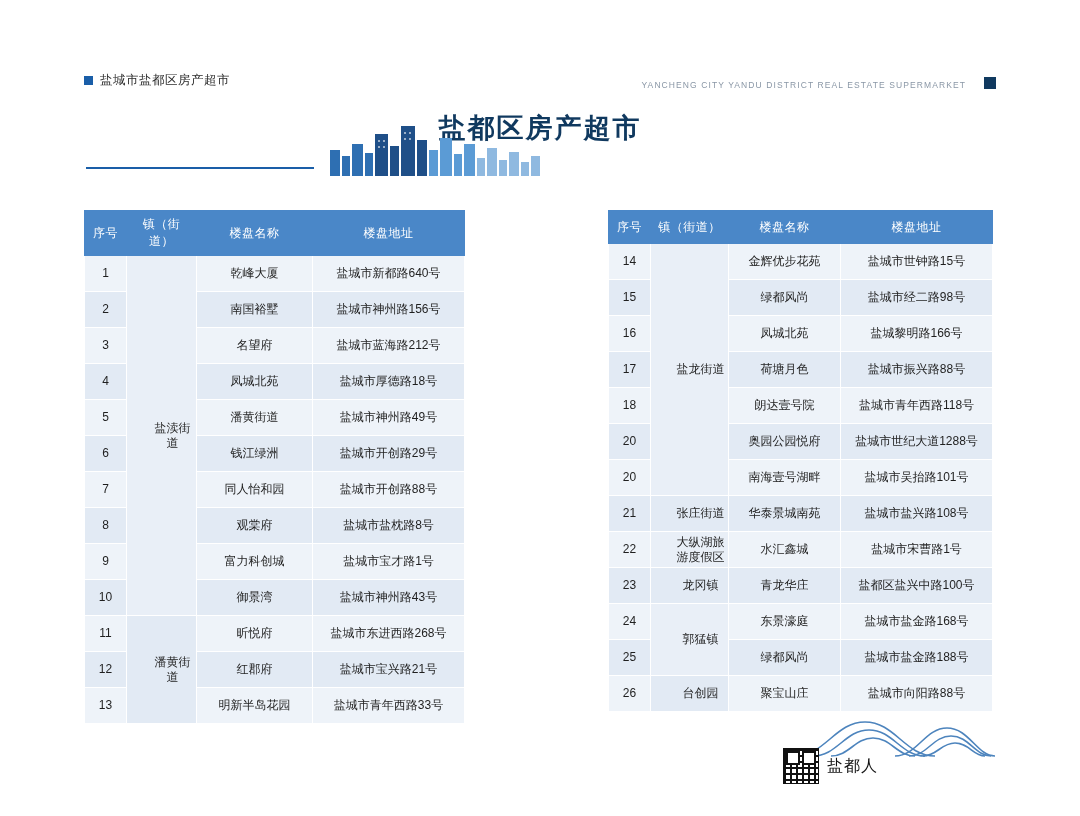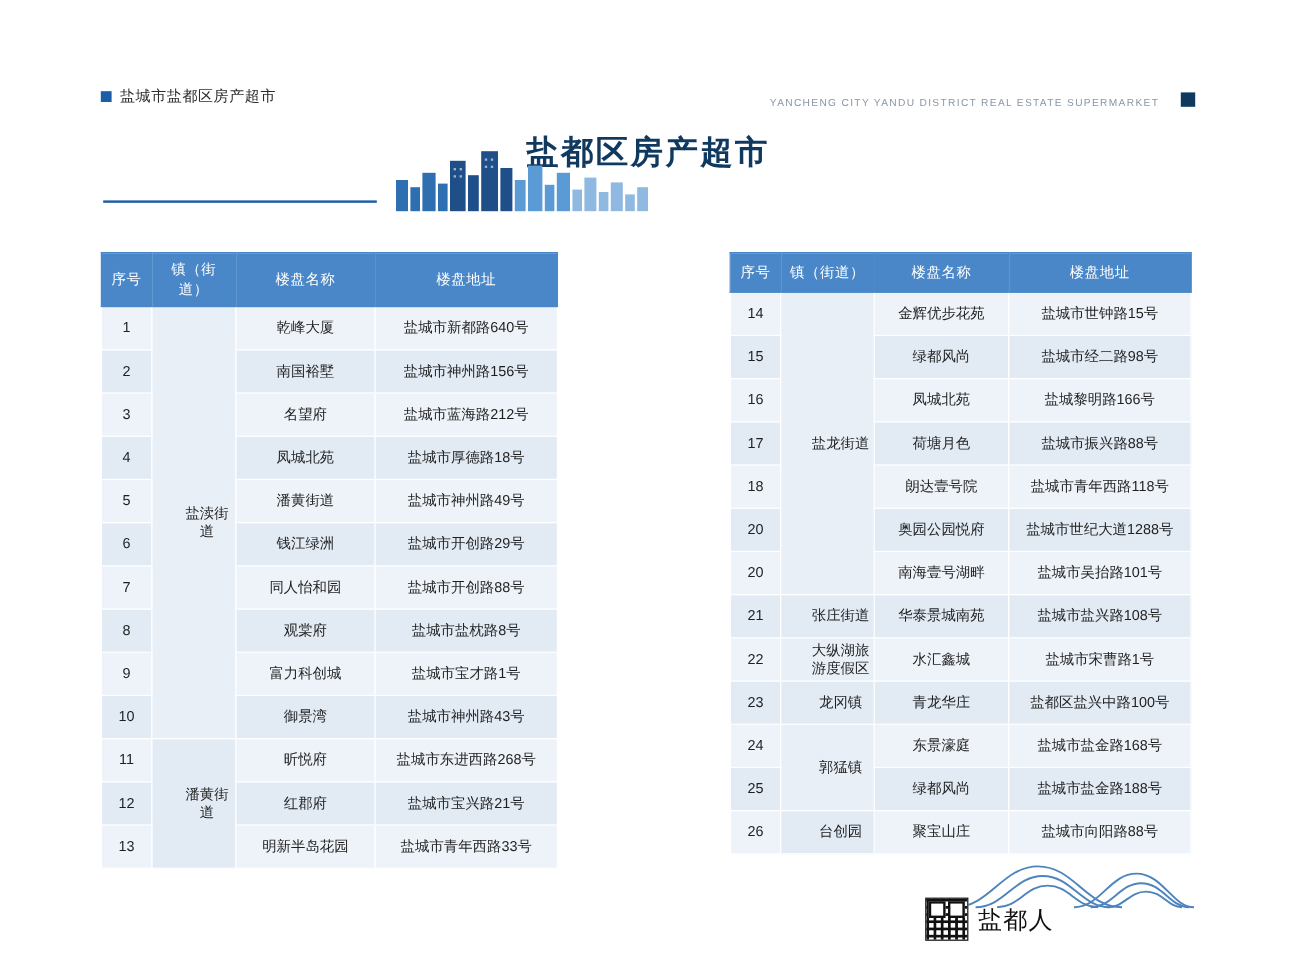--- a/index.html
+++ b/index.html
@@ -165,21 +165,21 @@
     content: "";
     position: absolute;
     width: 10px; height: 10px;
     border: 2px solid #111;
     background: #fff;
   }
   .qr::before { left: 2px; top: 2px; }
   .qr::after { right: 2px; top: 2px; }
   .qr-label {
     font-family: "DejaVu Serif", serif;
-    font-size: 20px;
+    font-size: 16px;
     color: #111;
     letter-spacing: 1px;
   }
 </style>
 </head>
 <body>
 
 <div class="page">
 
   <div class="header">

